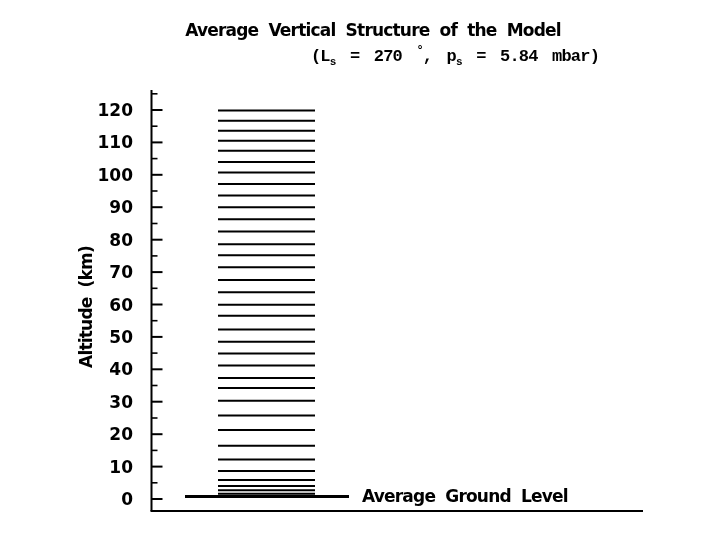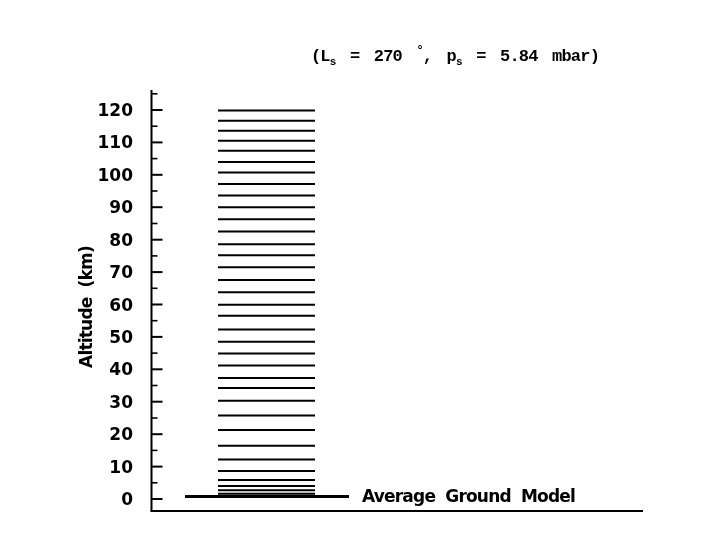--- a/index.html
+++ b/index.html
@@ -40,20 +40,21 @@
     font-family: "DejaVu Sans", "Liberation Sans", sans-serif;
     font-weight: bold;
     font-size: 17px;
   }
 </style>
 </head>
 <body>
 
 <div id="canvas">
 
+  <div id="title" class="chart-text">Average Vertical Structure of the Model</div>
 
   <div id="subtitle" class="chart-text"><span>(L</span><sub>s</sub><span> = 270 </span><sup>°</sup><span>, p</span><sub>s</sub><span> = 5.84 mbar)</span></div>
 
   <div id="ylabel" class="chart-text">Altitude (km)</div>
 
   <svg id="plot-svg" width="720" height="540">
       <line x1="151.5" y1="90" x2="151.5" y2="511" stroke="#000000" stroke-width="2"></line>
       <line x1="150.5" y1="511" x2="643" y2="511" stroke="#000000" stroke-width="2"></line>
       <line x1="151.5" y1="499.0" x2="162.5" y2="499.0" stroke="#000000" stroke-width="2"></line>
       <text x="133" y="505" text-anchor="end">0</text>
@@ -125,15 +126,15 @@
       <line x1="218" y1="445.8" x2="315" y2="445.8" stroke="#000000" stroke-width="2"></line>
       <line x1="218" y1="459.5" x2="315" y2="459.5" stroke="#000000" stroke-width="2"></line>
       <line x1="218" y1="471.1" x2="315" y2="471.1" stroke="#000000" stroke-width="2"></line>
       <line x1="218" y1="479.9" x2="315" y2="479.9" stroke="#000000" stroke-width="2"></line>
       <line x1="218" y1="486.0" x2="315" y2="486.0" stroke="#000000" stroke-width="2"></line>
       <line x1="218" y1="490.2" x2="315" y2="490.2" stroke="#000000" stroke-width="2"></line>
       <line x1="218" y1="493.8" x2="315" y2="493.8" stroke="#000000" stroke-width="2"></line>
       <line x1="185" y1="496.4" x2="349" y2="496.4" stroke="#000000" stroke-width="3"></line>
     </svg>
 
-  <div id="ground-label" class="chart-text">Average Ground Model</div>
+  <div id="ground-label" class="chart-text">Average Ground Level</div>
 
 </div>
 
 </body></html>

